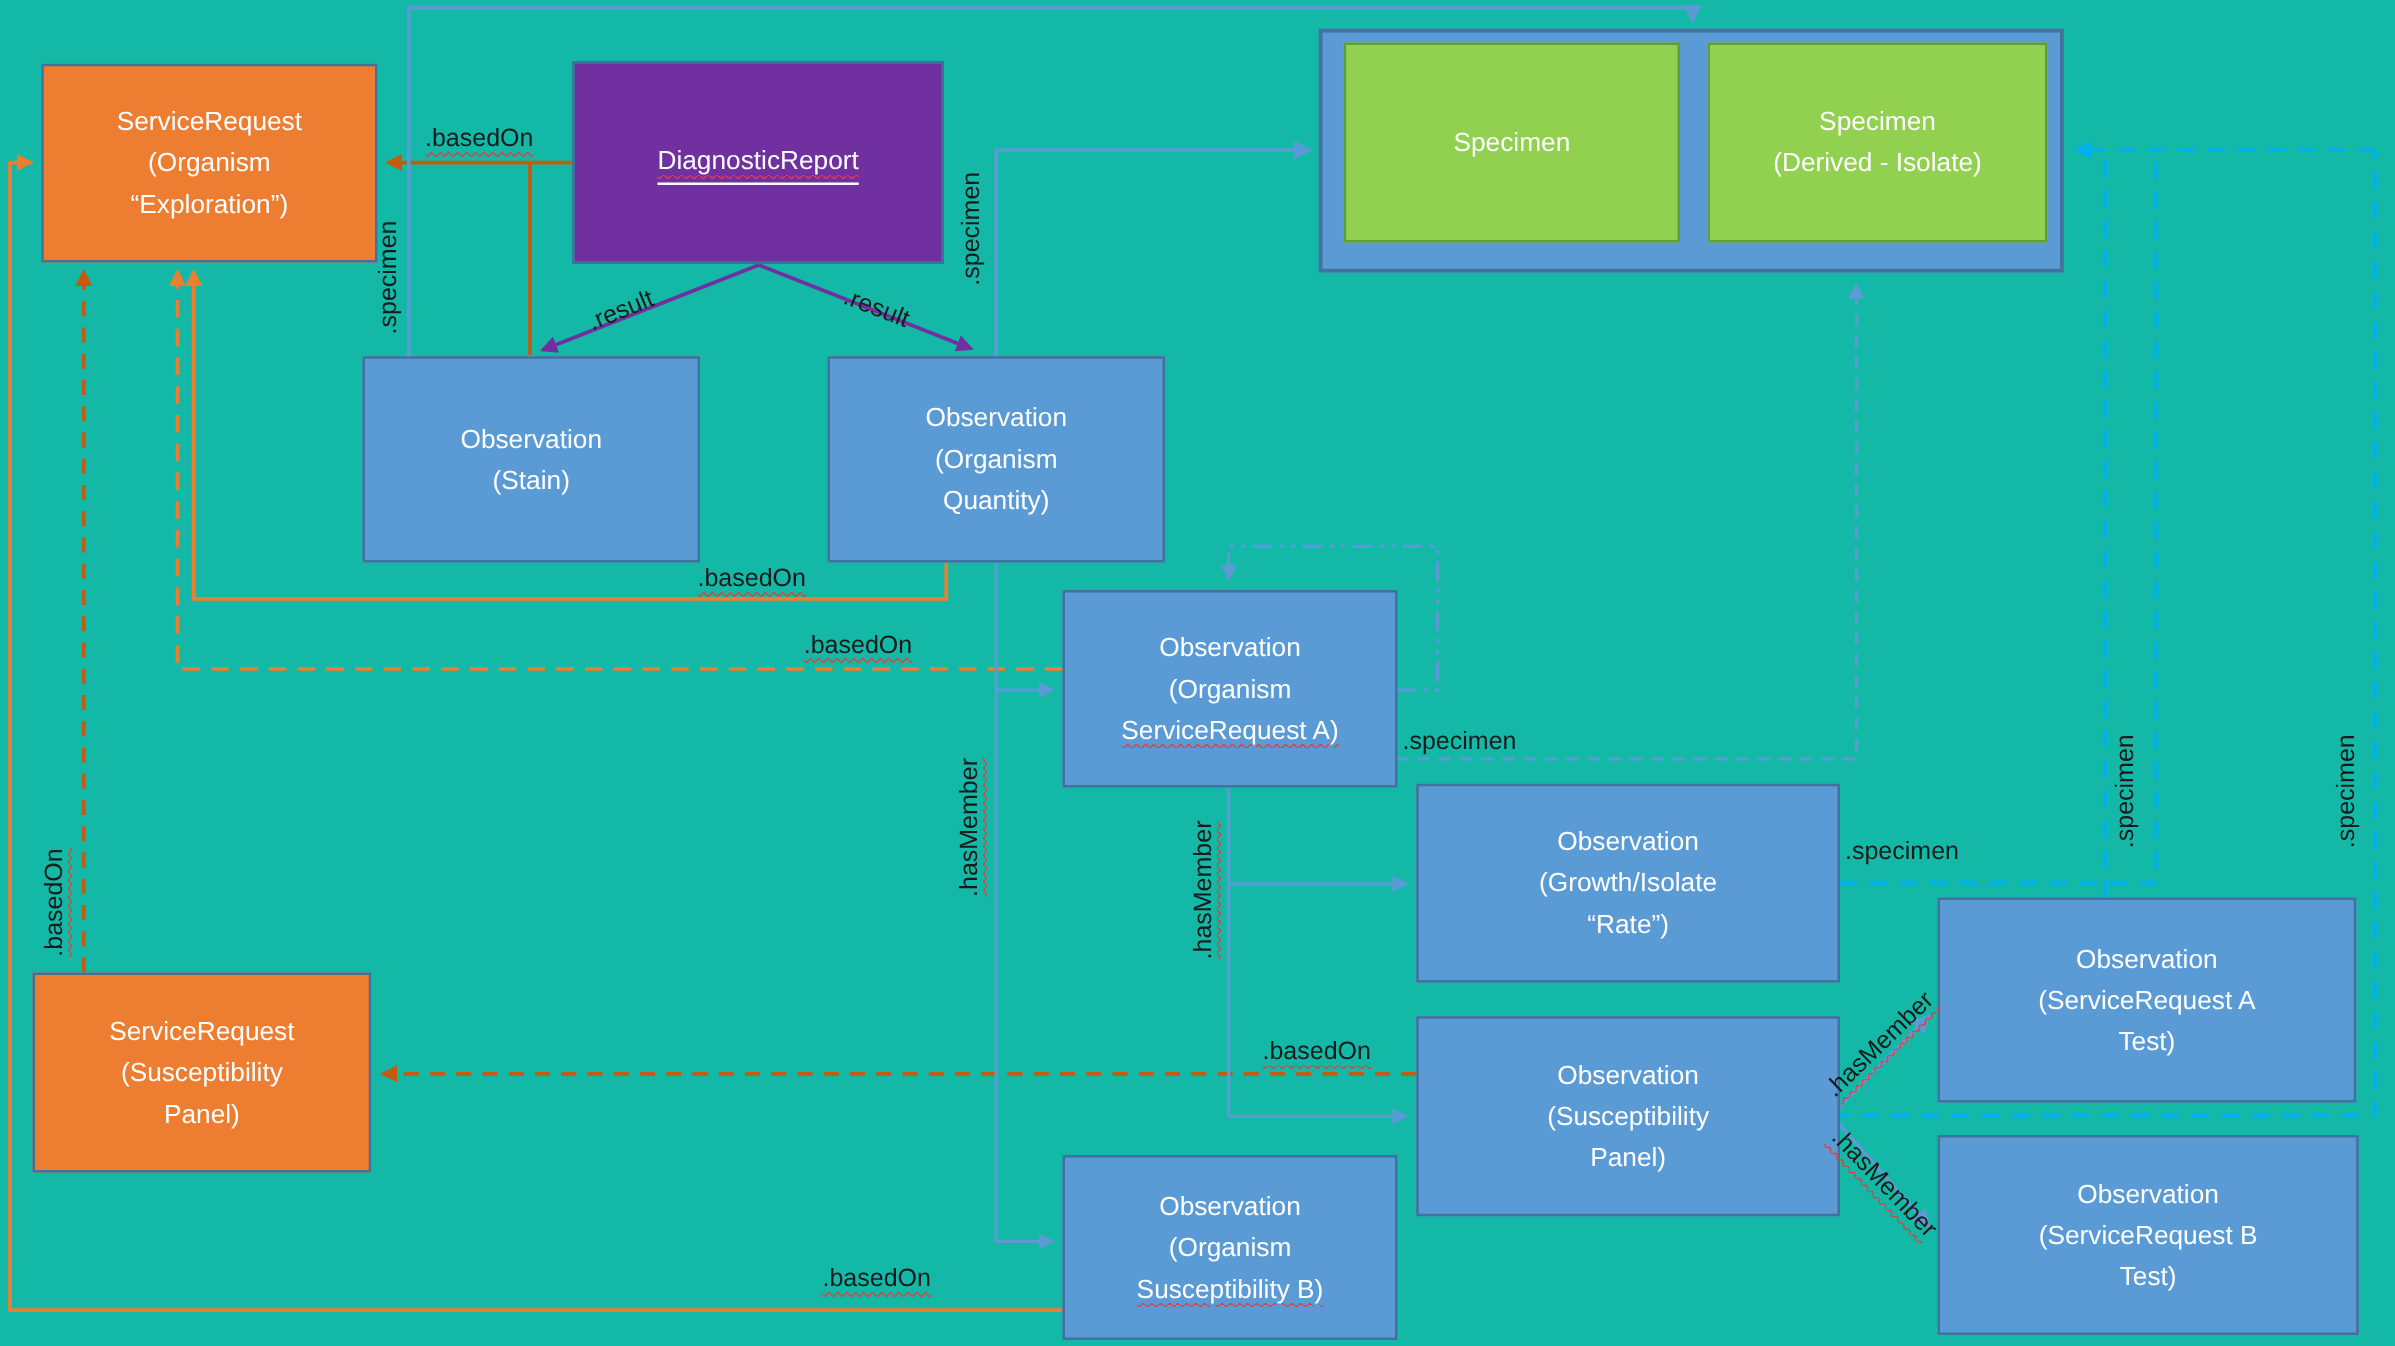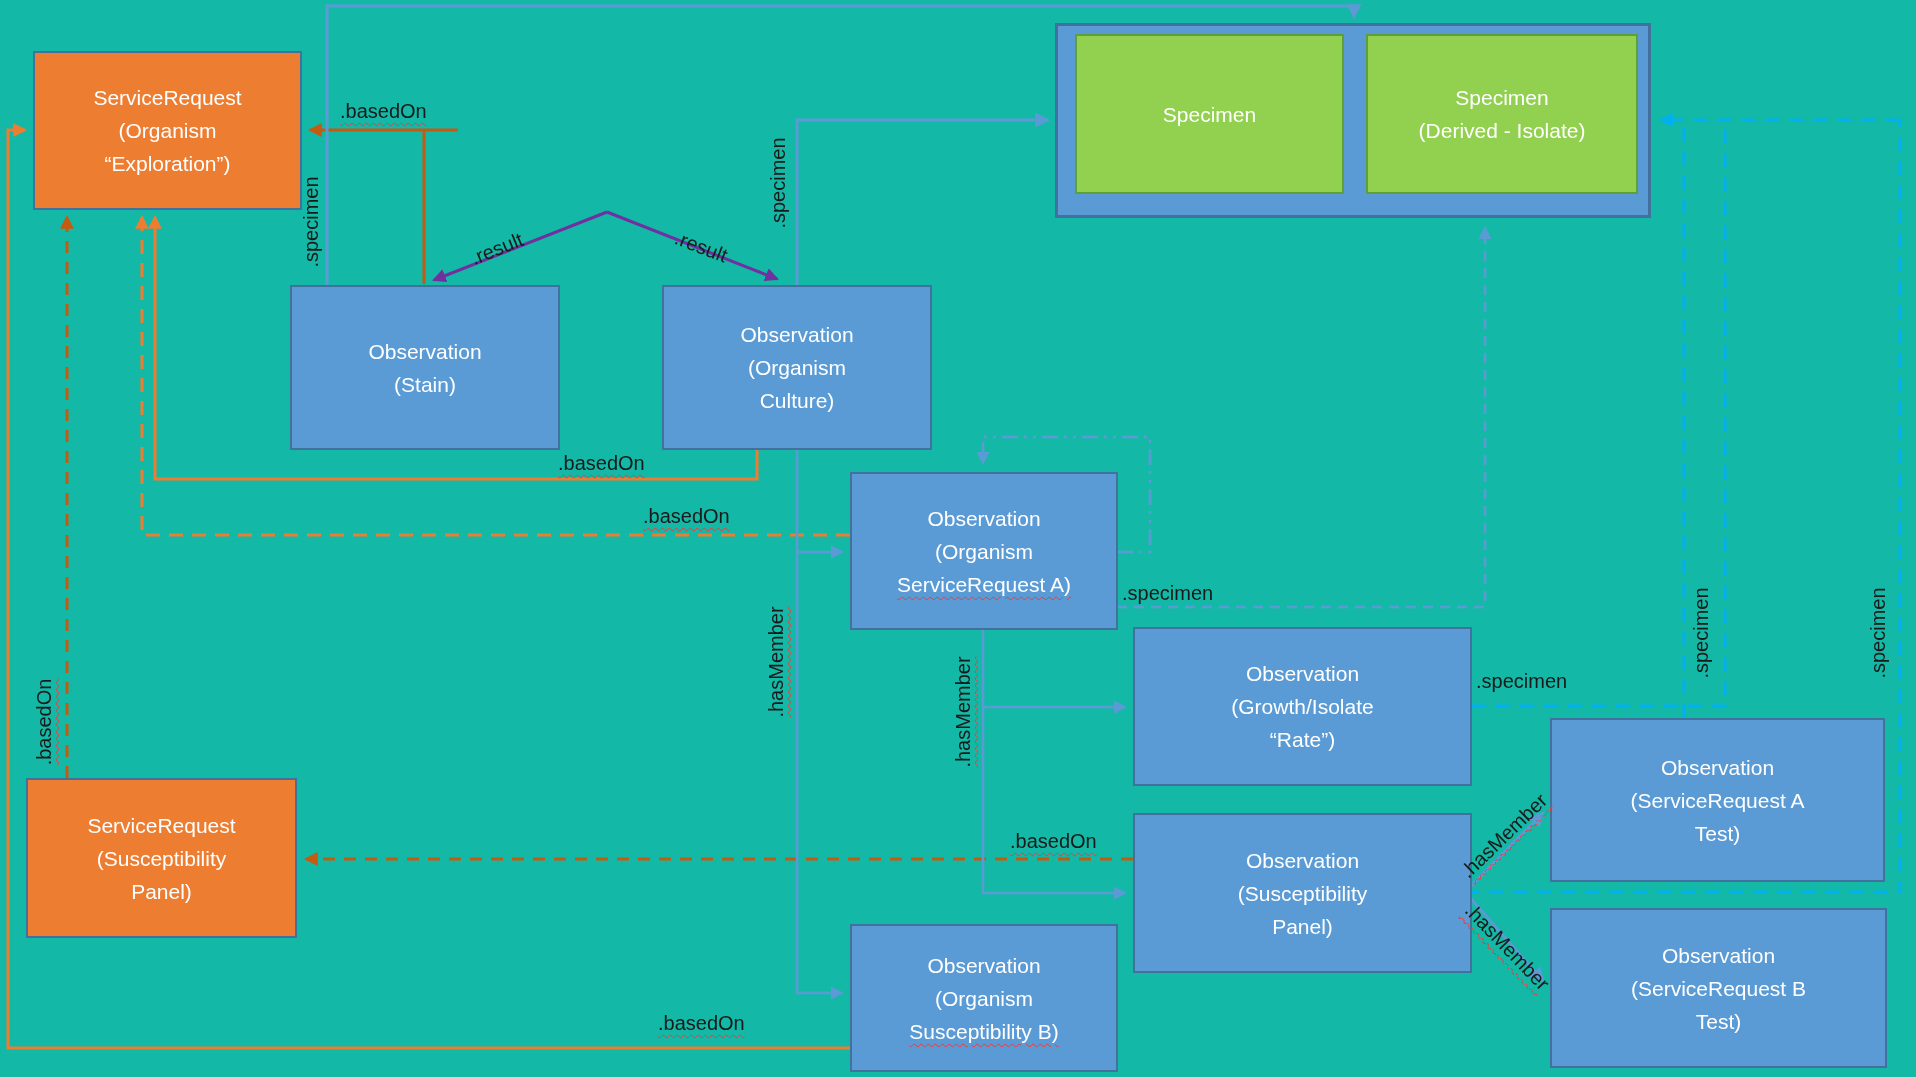--- a/index.html
+++ b/index.html
@@ -101,39 +101,42 @@
 
     <path d="M1366,116 H1353" stroke="#70AD47" stroke-width="3" fill="none" marker-end="url(#m-grn)"></path>
   </svg>
 
   <div class="node orange" style="left:33px;top:51px;width:269px;height:159px;">
     <div>ServiceRequest</div>
     <div>(Organism</div>
     <div>“Exploration”)</div>
   </div>
 
+  <div class="node purple" style="left:458px;top:49px;width:297px;height:162px;">
+    <div class="white-underline"><span class="wavy">DiagnosticReport</span></div>
+  </div>
 
   <div class="container-box" style="left:1055px;top:23px;width:596px;height:195px;"></div>
   <div class="node green" style="left:1075px;top:34px;width:269px;height:160px;">
     <div>Specimen</div>
   </div>
   <div class="node green" style="left:1366px;top:34px;width:272px;height:160px;">
     <div>Specimen</div>
     <div>(Derived - Isolate)</div>
   </div>
 
   <div class="node blue" style="left:290px;top:285px;width:270px;height:165px;">
     <div>Observation</div>
     <div>(Stain)</div>
   </div>
 
   <div class="node blue" style="left:662px;top:285px;width:270px;height:165px;">
     <div>Observation</div>
     <div>(Organism</div>
-    <div>Culture)</div>
+    <div>Quantity)</div>
   </div>
 
   <div class="node blue" style="left:850px;top:472px;width:268px;height:158px;">
     <div>Observation</div>
     <div>(Organism</div>
     <div class="wavy">ServiceRequest A)</div>
   </div>
 
   <div class="node blue" style="left:1133px;top:627px;width:339px;height:159px;">
     <div>Observation</div>

